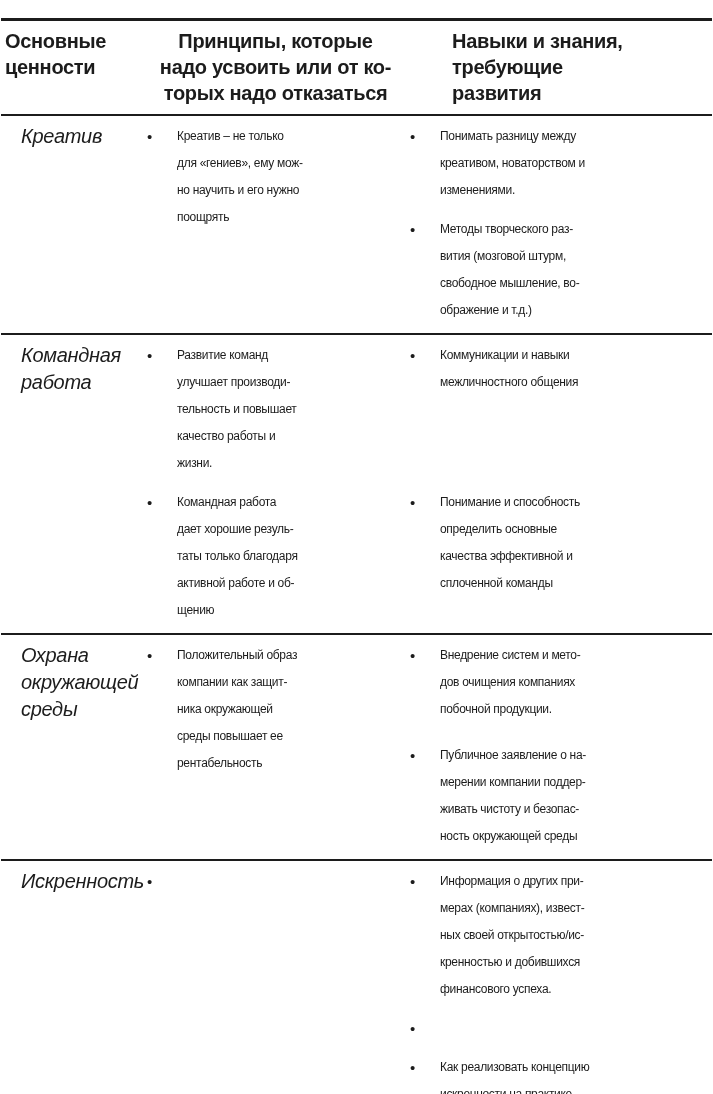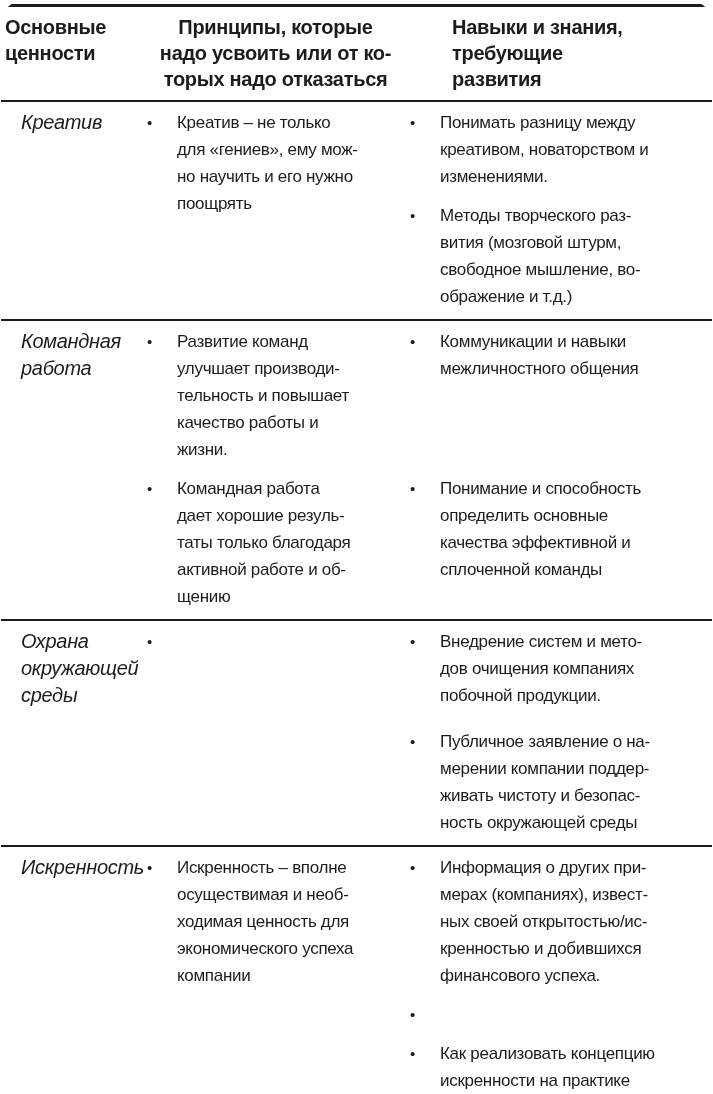--- a/index.html
+++ b/index.html
@@ -8,21 +8,21 @@
     background: #ffffff;
   }
   .page {
     width: 713px;
     height: 1094px;
     box-sizing: border-box;
     background: #ffffff;
     font-family: "Liberation Sans", sans-serif;
     color: #1c1c1c;
     overflow: hidden;
-    padding-top: 4px;
+    padding-top: 18px;
     border-radius: 25px;
   }
   .tbl {
     width: 711px;
     margin-left: 1px;
     border-top: 3px solid #1c1c1c;
     border-bottom: 3px solid #1c1c1c;
   }
   .trow {
     display: grid;
@@ -70,21 +70,21 @@
 
   .bullet {
     flex: 0 0 30px;
     width: 30px;
     font-size: 15px;
     line-height: 27px;
     text-align: left;
     padding-left: 2px;
   }
   .btext {
-    font-size: 17px;
+    font-size: 12px;
     line-height: 27px;
     white-space: pre-line;
     letter-spacing: -0.3px;
   }
 </style>
 </head>
 <body>
 
 <div class="page">
   <div class="tbl">
@@ -164,20 +164,25 @@
       </div>
     </div>
 
     <div class="trow tbody">
       <div class="vcell">Охрана
 окружающей
 среды</div>
       <div class="lcell c2">
         <div class="bitem">
           <span class="bullet">•</span>
+          <span class="btext">Положительный образ
+компании как защит-
+ника окружающей
+среды повышает ее
+рентабельность</span>
         </div>
       </div>
       <div class="lcell c3">
         <div class="bitem">
           <span class="bullet">•</span>
           <span class="btext">Внедрение систем и мето-
 дов очищения компаниях
 побочной продукции.</span>
         </div>
         <div class="bitem gap-lg">
@@ -188,25 +193,20 @@
 ность окружающей среды</span>
         </div>
       </div>
     </div>
 
     <div class="trow tbody">
       <div class="vcell">Искренность</div>
       <div class="lcell c2">
         <div class="bitem">
           <span class="bullet">•</span>
-          <span class="btext">Искренность – вполне
-осуществимая и необ-
-ходимая ценность для
-экономического успеха
-компании</span>
         </div>
       </div>
       <div class="lcell c3">
         <div class="bitem">
           <span class="bullet">•</span>
           <span class="btext">Информация о других при-
 мерах (компаниях), извест-
 ных своей открытостью/ис-
 кренностью и добившихся
 финансового успеха.</span>

